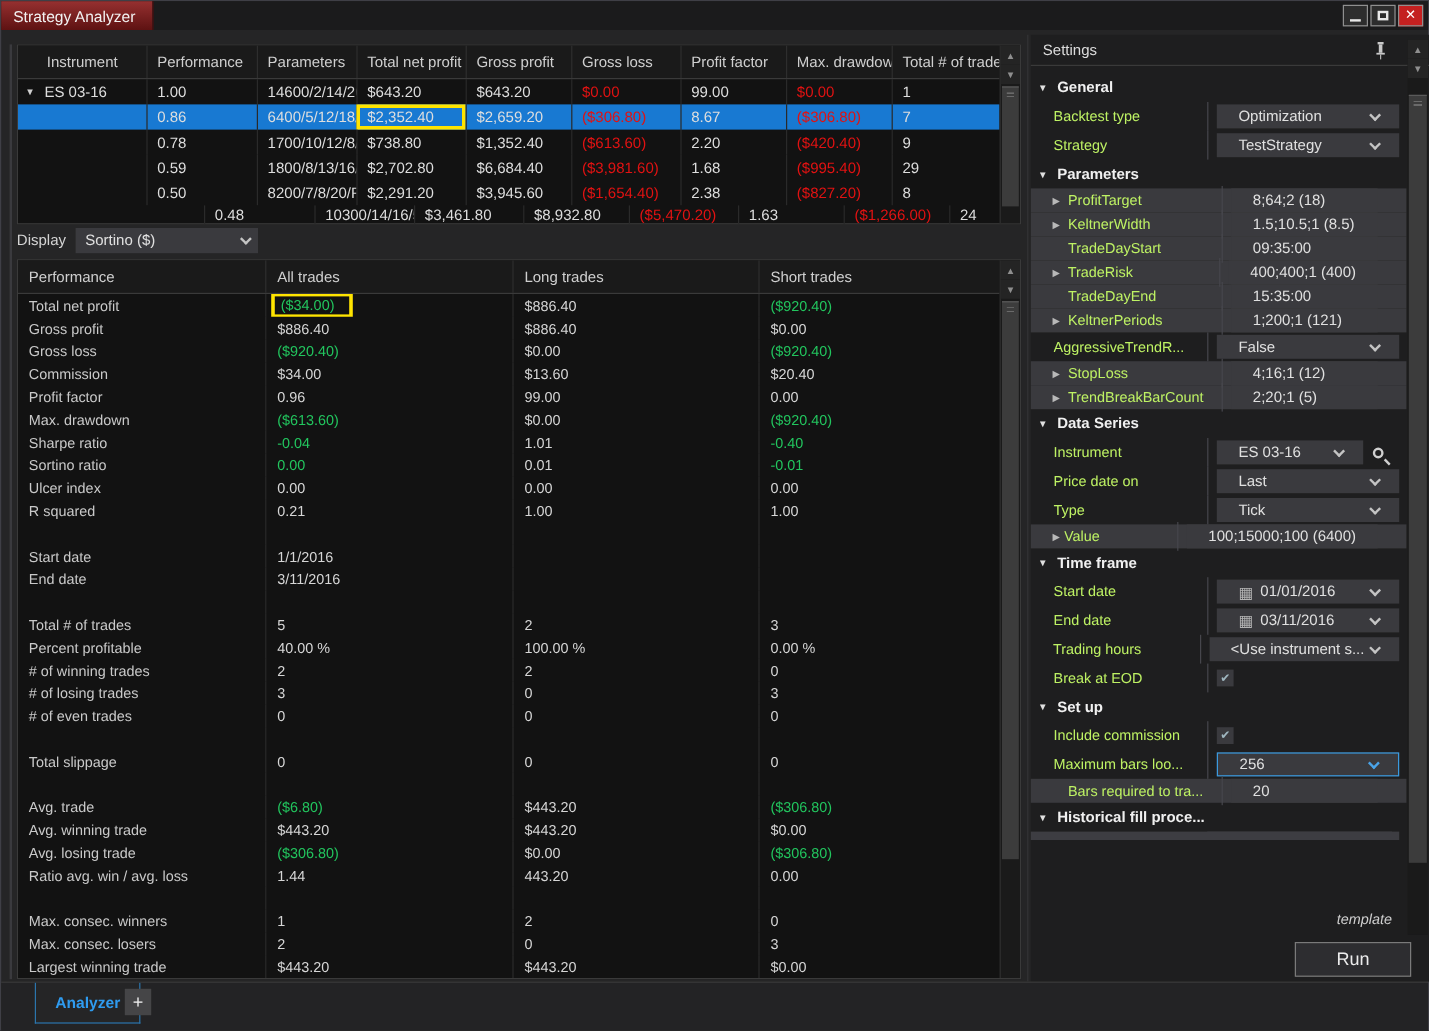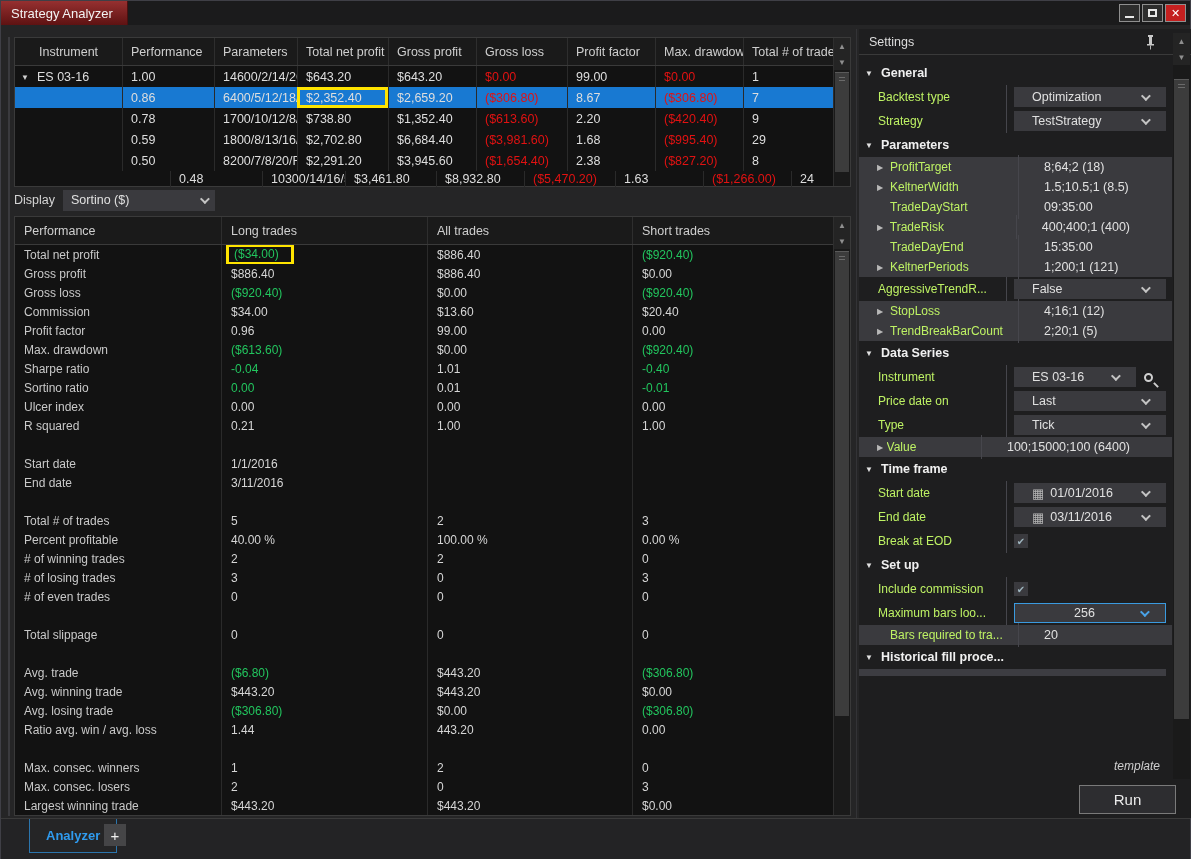--- a/index.html
+++ b/index.html
@@ -83,21 +83,21 @@
   .s-row { height:24px; display:flex; align-items:center; padding-left:6px; }
   .s-tri { width:16px; color:#e0e0e0; font-size:8px; cursor:pointer; }
   .s-sec-label { color:#f0f0f0; font-size:12.5px; font-weight:bold; }
   .s-exp { width:13px; color:#b8b8b8; font-size:8px; }
   .s-label { width:128px; color:#bef264; font-size:12px; overflow:hidden; white-space:nowrap; }
   .s-fieldcol { flex:1; height:24px; border-left:1px solid #46464c; display:flex; align-items:center;
     padding-left:7px; margin-right:6px; }
   .s-field { flex:1; height:20px; background:#3a3a3e; display:flex; align-items:center;
     padding:0 18px; color:#e0e0e0; font-size:12.5px; cursor:text; }
   .s-field.dd { cursor:pointer; }
-  .s-field.focus { border:1px solid #3a9adf;text-align:center; }
+  .s-field.focus { border:1px solid #3a9adf; }
   .s-field.narrow { flex:none; width:122px; margin-right:6px; }
   .s-val { flex:1; overflow:hidden; white-space:nowrap; }
   .s-chev { width:7px; height:7px; border-right:2px solid #c4c4c4; border-bottom:2px solid #c4c4c4;
     transform:rotate(45deg) translateY(-2px); margin-left:4px; }
   .s-field.focus .s-chev { border-color:#4aa3e8; }
   .s-cal { color:#b4b4b4; font-size:13px; margin-right:6px; line-height:1; }
   .s-cbx { width:14px; height:14px; background:#3a3a3e; color:#9fb6bf; font-size:10px; display:flex;
     align-items:center; justify-content:center; cursor:pointer; }
   .s-search { position:relative; width:9px; height:9px; border:2px solid #d0d0d0; border-radius:50%;
     cursor:pointer; margin-left:2px; }
@@ -352,22 +352,22 @@
     <div class="disp-dd">
       <span>Sortino ($)</span>
       <span class="s-chev"></span>
     </div>
   </div>
 
   <div class="summary">
     <div class="sm-main">
       <div class="sm-header">
           <div class="sm-hcell">Performance</div>
+          <div class="sm-hcell">All trades</div>
           <div class="sm-hcell">Long trades</div>
-          <div class="sm-hcell">All trades</div>
           <div class="sm-hcell">Short trades</div>
         </div>
       <div>
           <div class="sm-row">
             <div class="sm-cell">Total net profit</div>
             <div class="sm-cell red">
               <span class="ybox2">($34.00)</span>
             </div>
             <div class="sm-cell">$886.40</div>
             <div class="sm-cell red">($920.40)</div>
@@ -743,20 +743,30 @@
           <span class="s-exp"></span>
           <span class="s-label">End date</span>
           <div class="s-fieldcol">
             <div class="s-field dd">
               <span class="s-cal">▦</span>
               <span class="s-val">03/11/2016</span>
               <span class="s-chev"></span>
             </div>
           </div>
         </div>
+        <div class="s-row s-dropdown">
+          <span class="s-exp"></span>
+          <span class="s-label">Trading hours</span>
+          <div class="s-fieldcol">
+            <div class="s-field dd">
+              <span class="s-val">&lt;Use instrument s...</span>
+              <span class="s-chev"></span>
+            </div>
+          </div>
+        </div>
         <div class="s-row s-checkbox">
           <span class="s-exp"></span>
           <span class="s-label">Break at EOD</span>
           <div class="s-fieldcol">
             <span class="s-cbx">✔</span>
           </div>
         </div>
         <div class="s-row s-section">
           <span class="s-tri">▼</span>
           <span class="s-sec-label">Set up</span>

